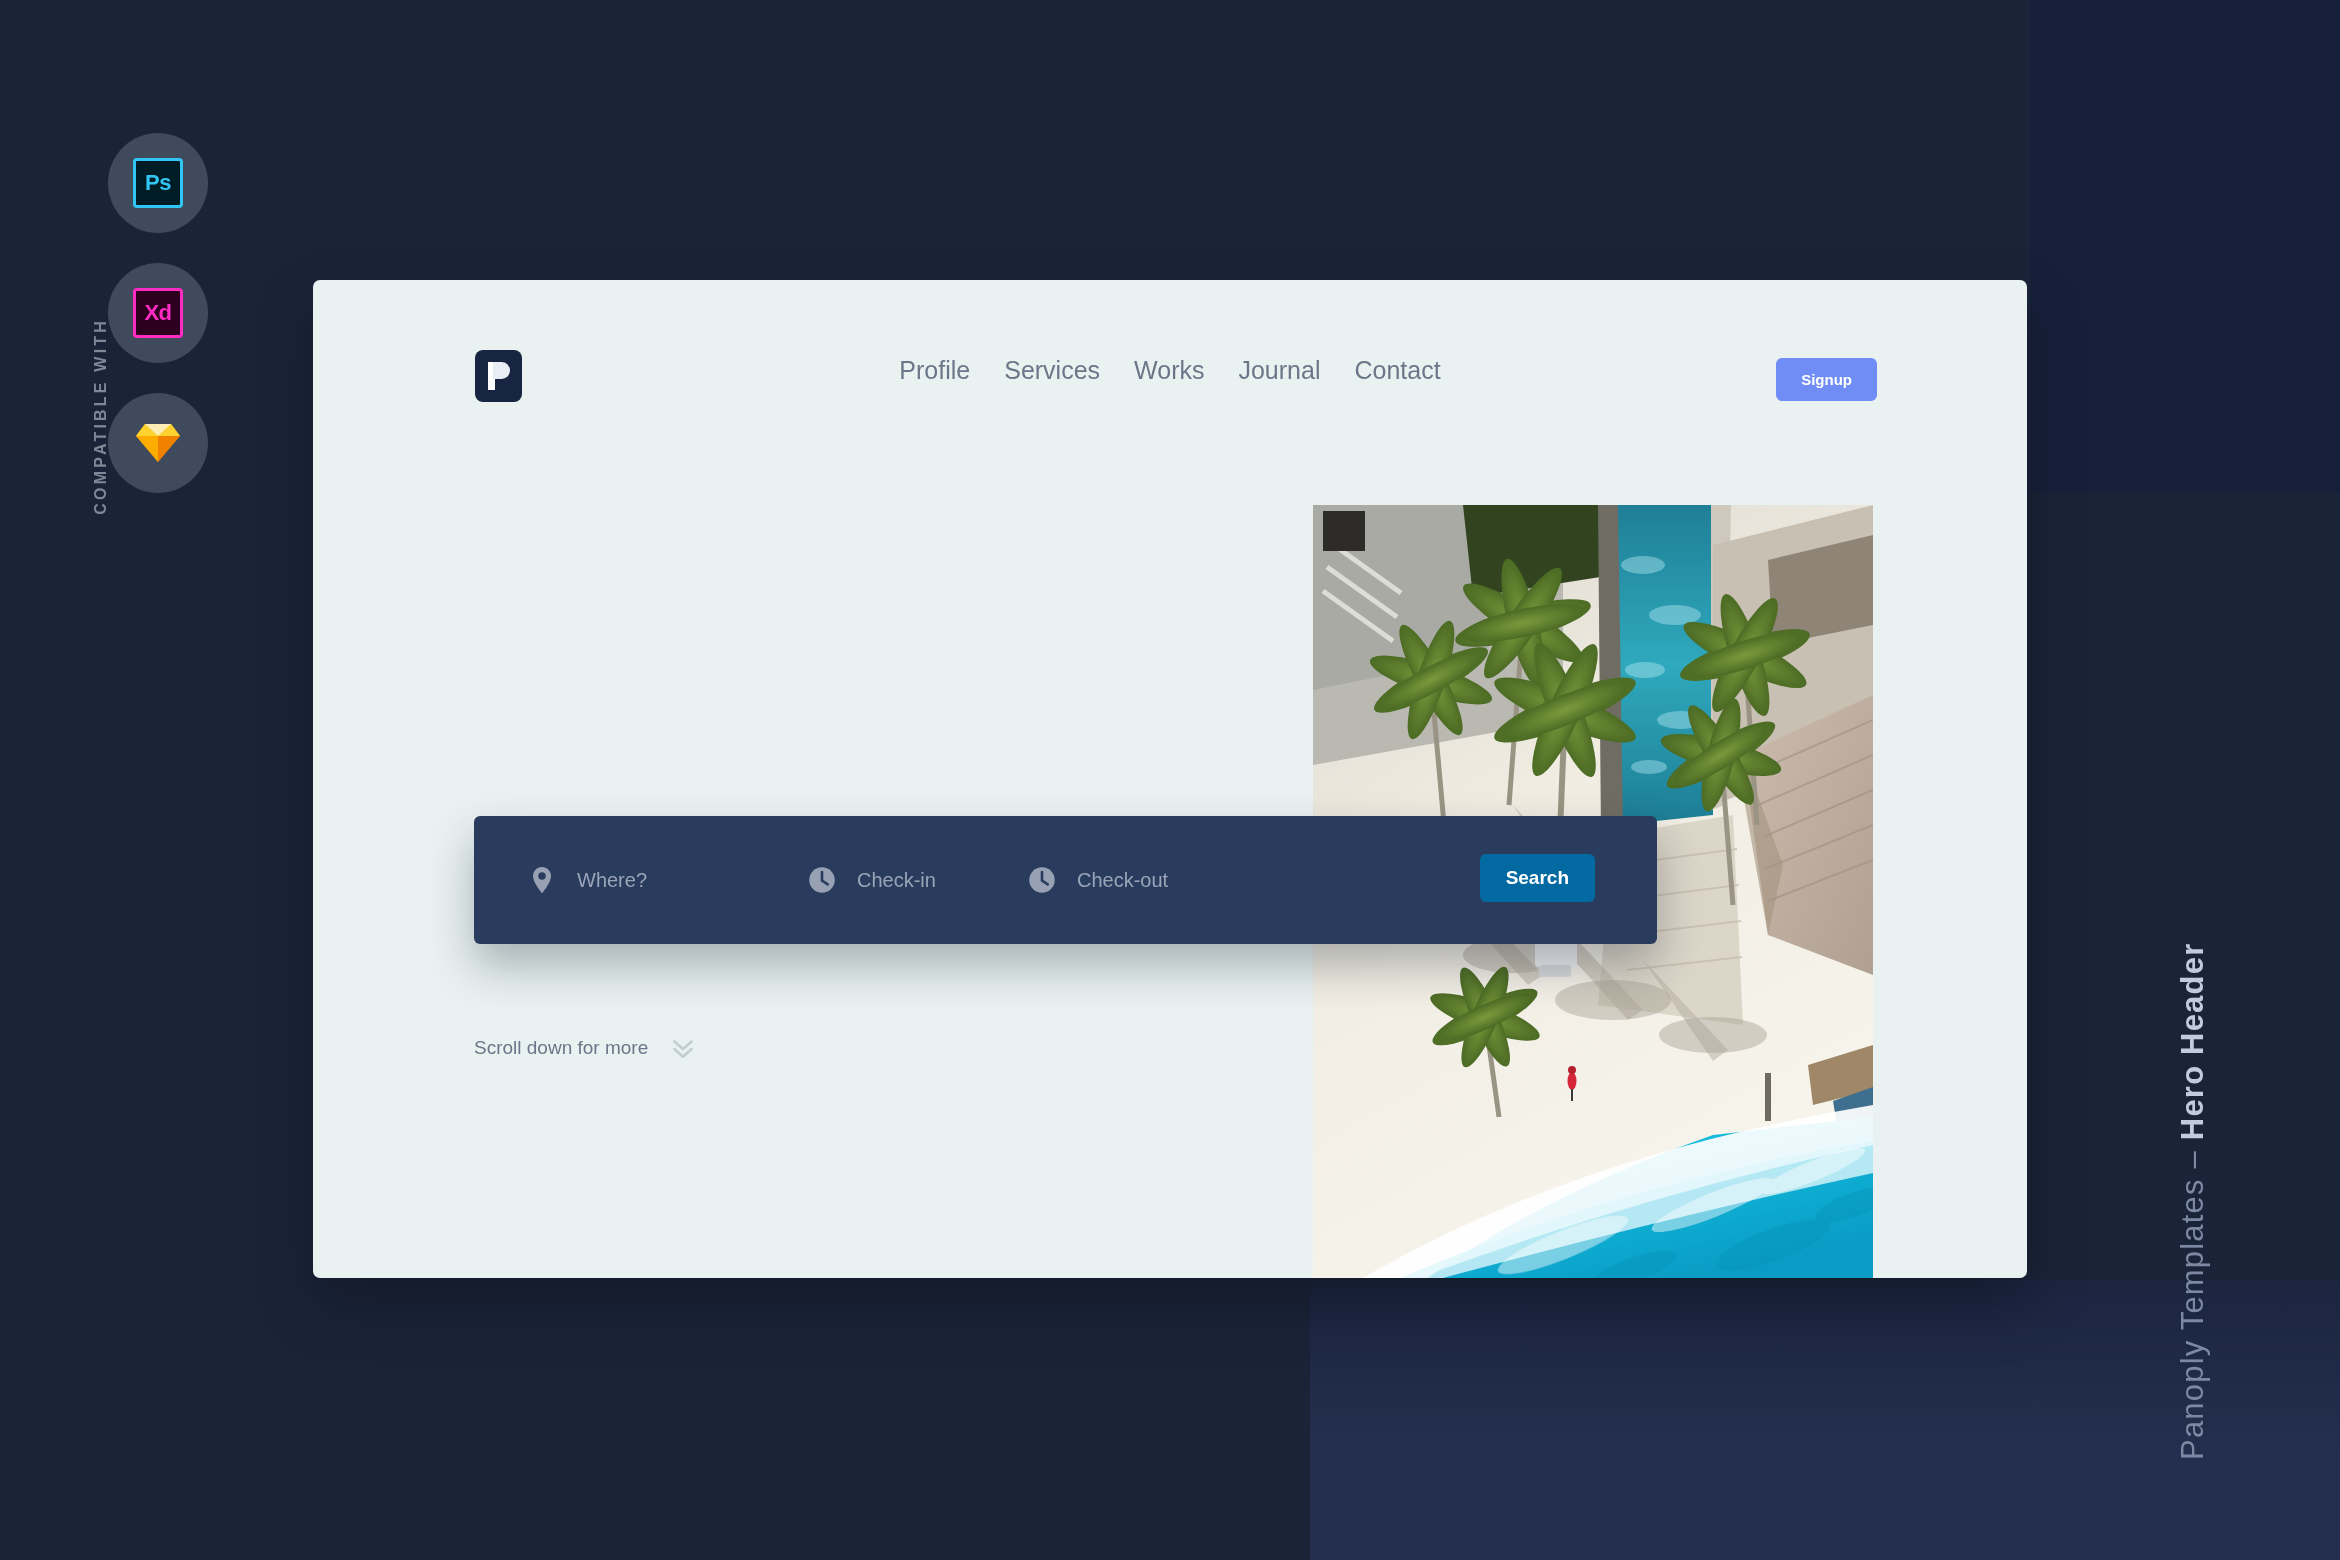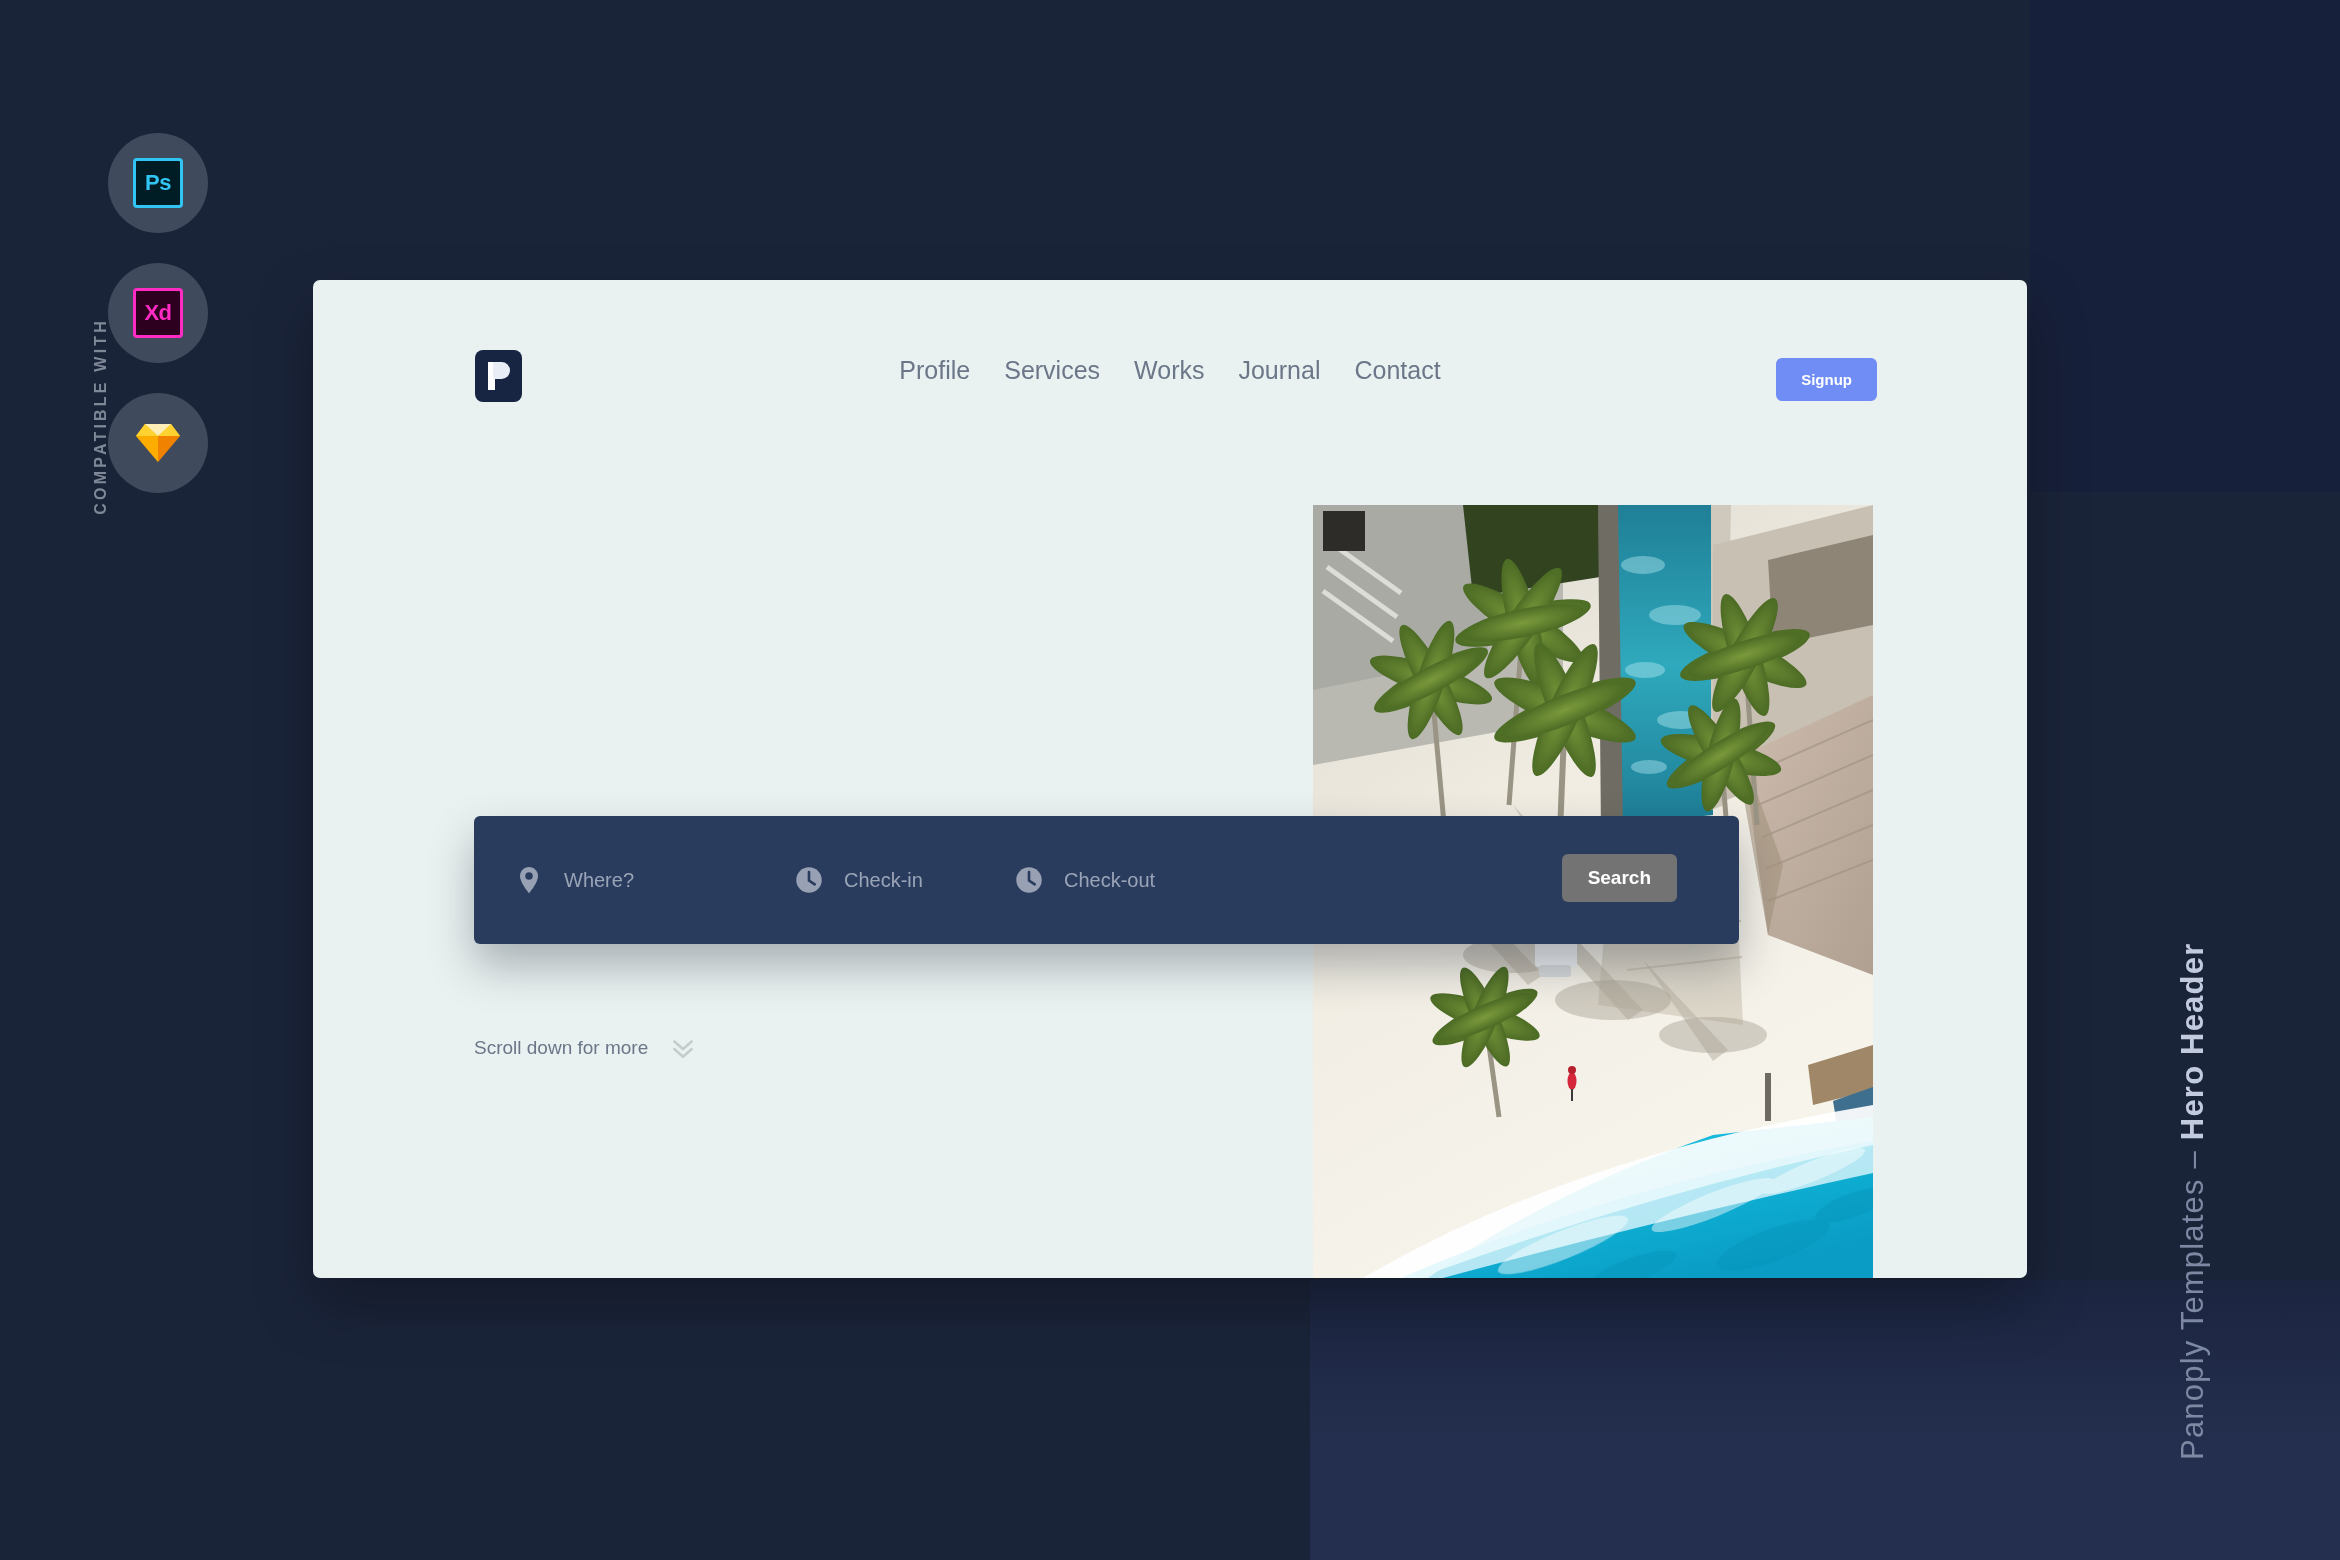--- a/index.html
+++ b/index.html
@@ -99,34 +99,34 @@
 
   
   .photo{
     position:absolute;left:1000px;top:225px;width:560px;height:773px;
     overflow:hidden;background:#cfd6d2;
   }
   .photo svg{display:block;width:560px;height:773px;}
 
   
   .searchbar{
-    position:absolute;left:161px;top:536px;width:1265px;height:128px;
+    position:absolute;left:161px;top:536px;width:1170px;height:128px;
     background:#2a3c5e;border-radius:6px;
     box-shadow:0 22px 45px rgba(14,22,40,.30);
-    display:flex;align-items:center;
+    display:flex;align-items:center;padding-left:13px;
   }
   .field{display:flex;align-items:center;height:100%;}
   .f-where{margin-left:40px;width:280px;}
   .f-in{margin-left:0px;width:220px;}
   .f-out{margin-left:0px;width:230px;}
   .field-icon{width:30px;height:30px;margin-right:20px;flex:0 0 auto;}
   .field-label{color:#9aa4b7;font-size:20px;}
   .search-btn{
     position:absolute;right:62px;top:38px;
-    background:#737373;color:#fff;border:none;
+    background:#0369a1;color:#fff;border:none;
     font-size:19px;font-weight:bold;border-radius:6px;
     padding:13px 26px;cursor:pointer;
     font-family:"Liberation Sans",sans-serif;
   }
 
   
   .scroll{
     position:absolute;left:161px;top:755px;
     display:flex;align-items:center;
   }

